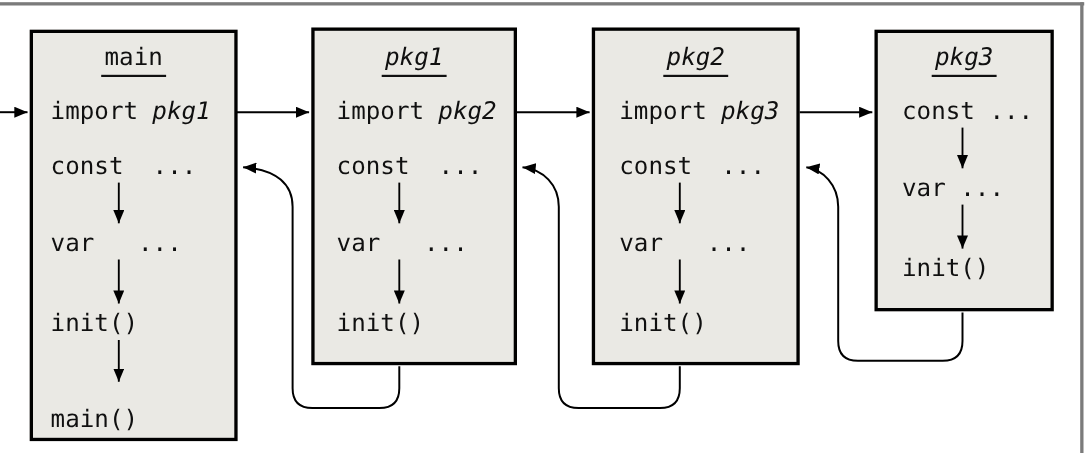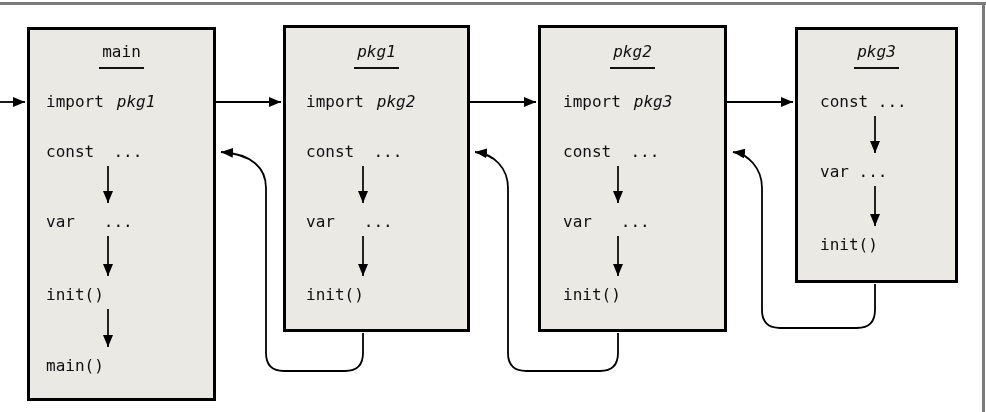--- a/index.html
+++ b/index.html
@@ -48,32 +48,32 @@
     font-size: 22px; line-height: 28px;
   }
   .box-title .t {
     display: inline-block;
     padding: 0 3px 1px 3px;
     border-bottom: 2px solid var(--text, #101010);
   }
   .italic { font-style: italic; }
   .code-row {
     position: absolute; height: 28px;
-    display: flex; align-items: center;
-    font-size: 16px; line-height: 28px;
+    display: flex; align-items: flex-start;
+    font-size: 22px; line-height: 28px;
     white-space: pre;
   }
   .code-row .arg { font-style: italic; margin-left: 13px; }
   
   .box-main  .r-title { top: 9px; }
   .box-main  .r0 { top: 58px;  left: 16px; }
   .box-main  .r1 { top: 108px; left: 16px; }
   .box-main  .r2 { top: 178px; left: 16px; }
   .box-main  .r3 { top: 251px; left: 16px; }
-  .box-main  .r4 { top: 322px; left: 16px; }
+  .box-main  .r4 { top: 338px; left: 16px; }
   
   .box-pkg1  .r-title, .box-pkg2 .r-title { top: 11px; }
   .box-pkg1  .r0 { top: 60px;  left: 20px; }
   .box-pkg1  .r1 { top: 110px; left: 20px; }
   .box-pkg1  .r2 { top: 180px; left: 20px; }
   .box-pkg1  .r3 { top: 253px; left: 20px; }
   .box-pkg2  .r0 { top: 60px;  left: 22px; }
   .box-pkg2  .r1 { top: 110px; left: 22px; }
   .box-pkg2  .r2 { top: 180px; left: 22px; }
   .box-pkg2  .r3 { top: 253px; left: 22px; }

